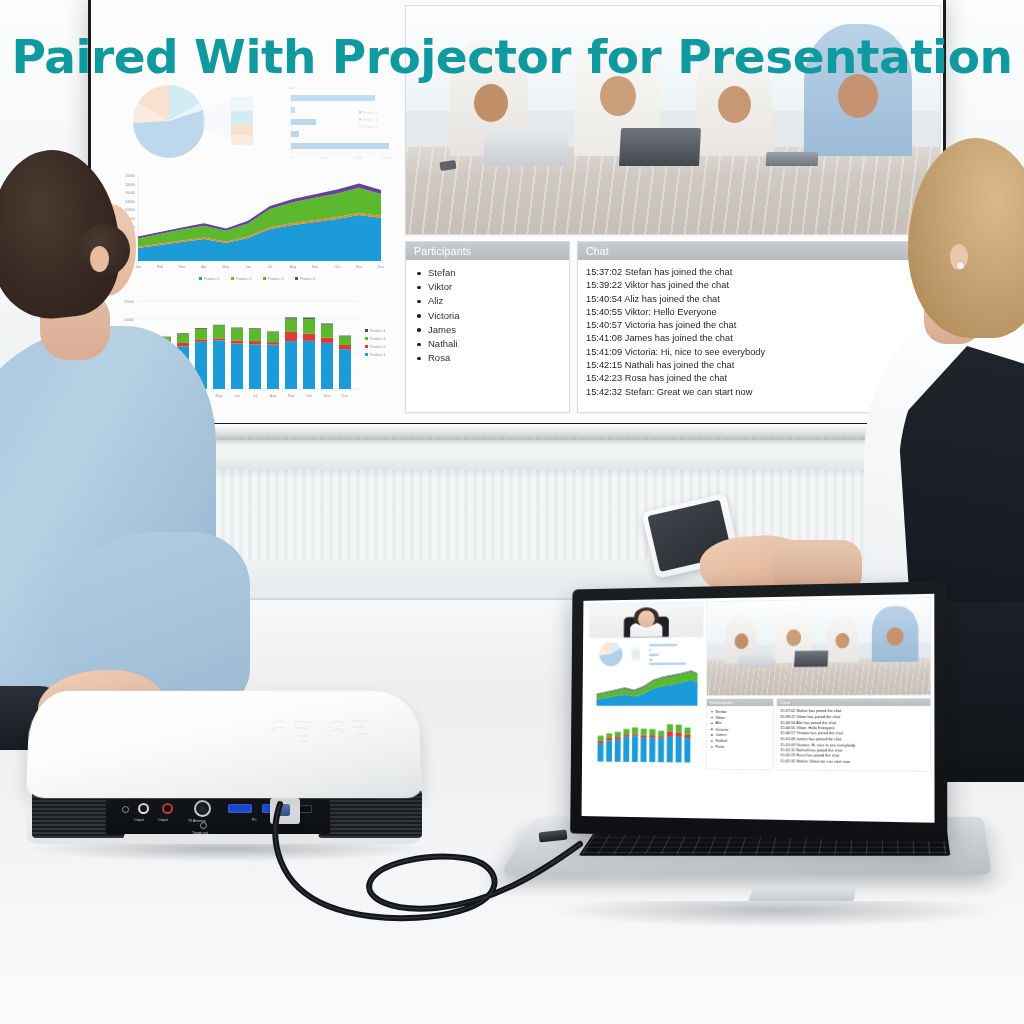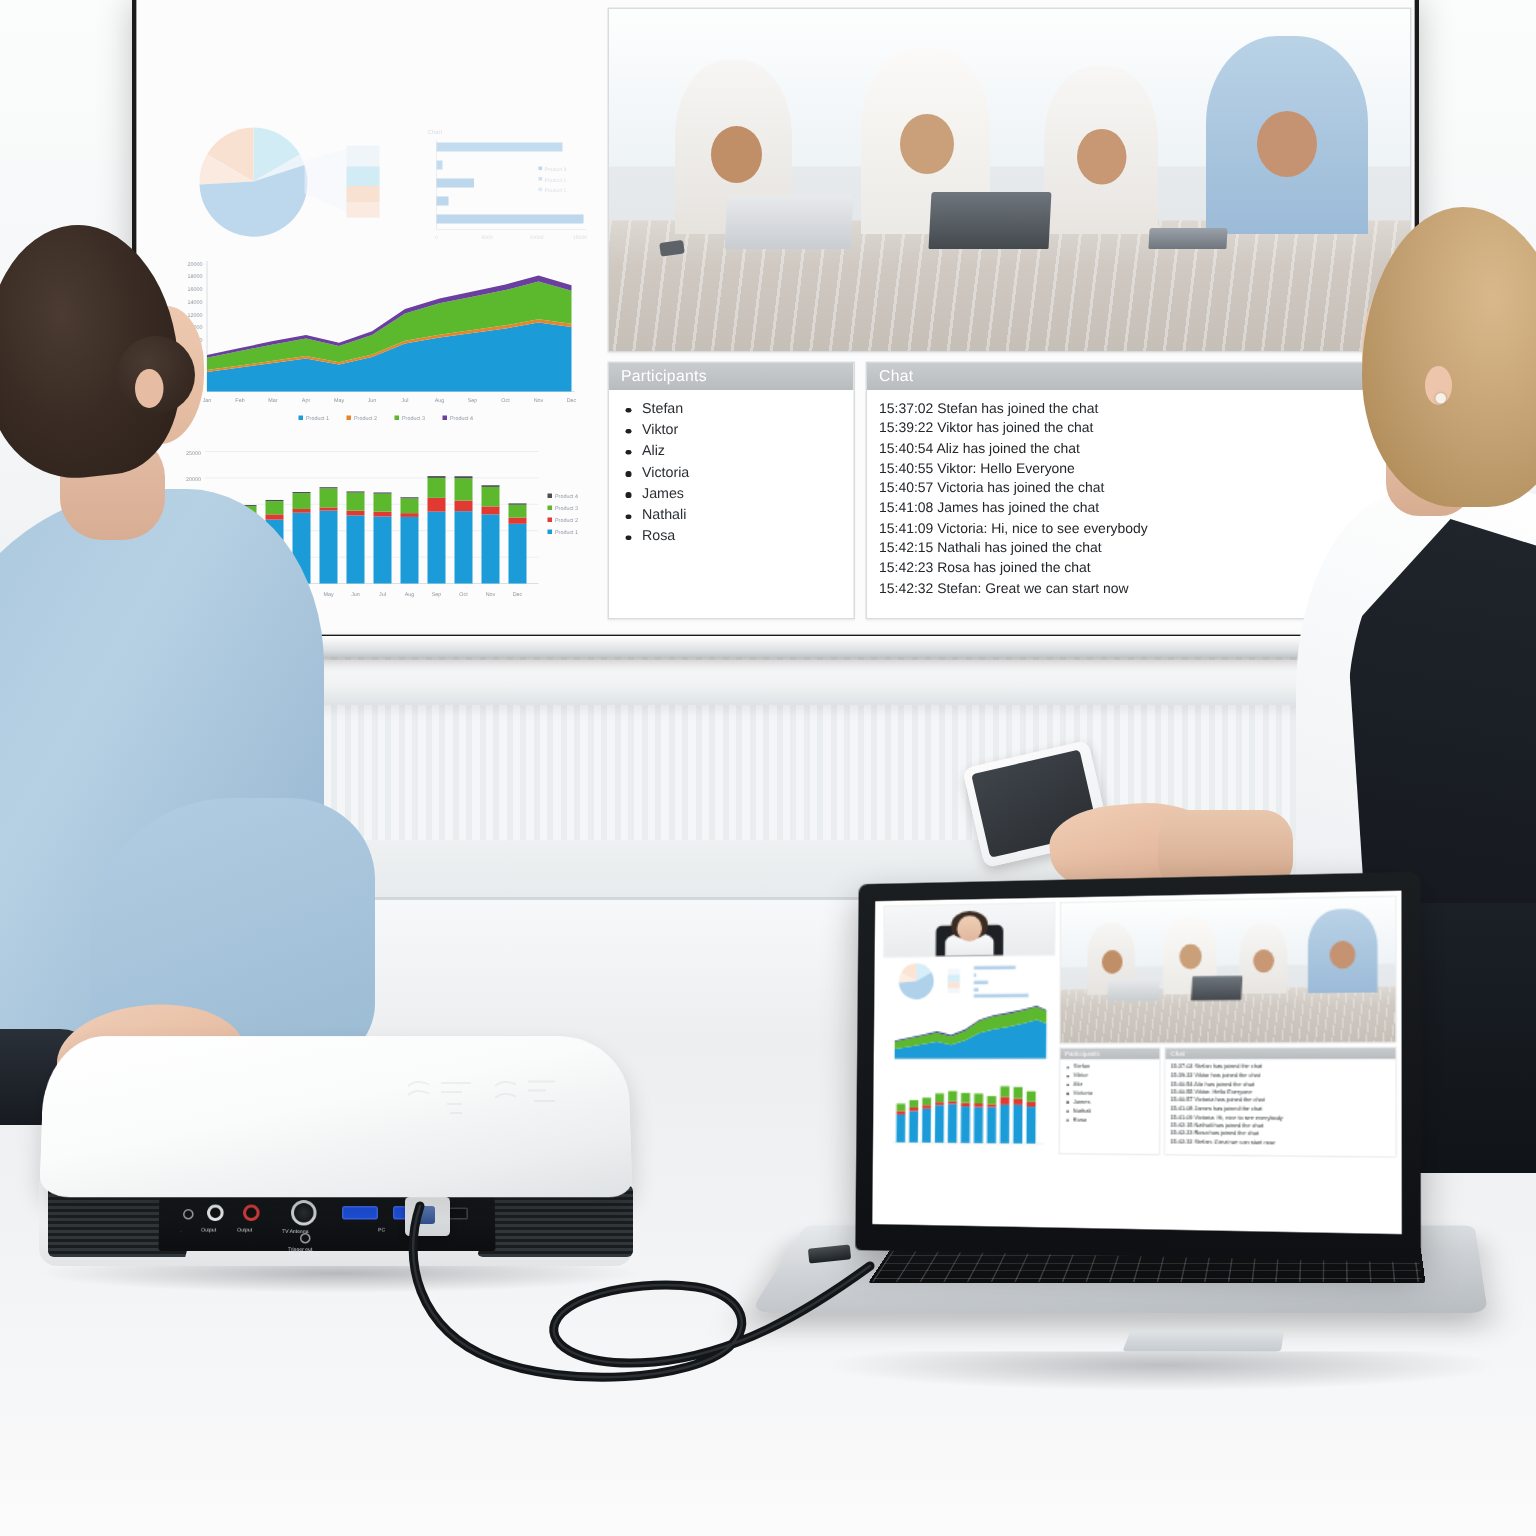--- a/index.html
+++ b/index.html
@@ -660,20 +660,21 @@
               <li>15:42:32 Stefan: Great we can start now</li>
             </ul>
           </div>
         </div>
 
       </div>
     </div>
   </div>
   <div class="screen-rod"></div>
 
+  <div class="big-title">Paired With Projector for Presentation</div>
 
   <div class="person p-left">
     <div class="pl-body"></div>
     <div class="pl-arm"></div>
     <div class="pl-cuff"></div>
     <div class="pl-hand"></div>
     <div class="pl-face"></div>
     <div class="pl-neck"></div>
     <div class="pl-hair"></div>
     <div class="pl-bun"></div>

